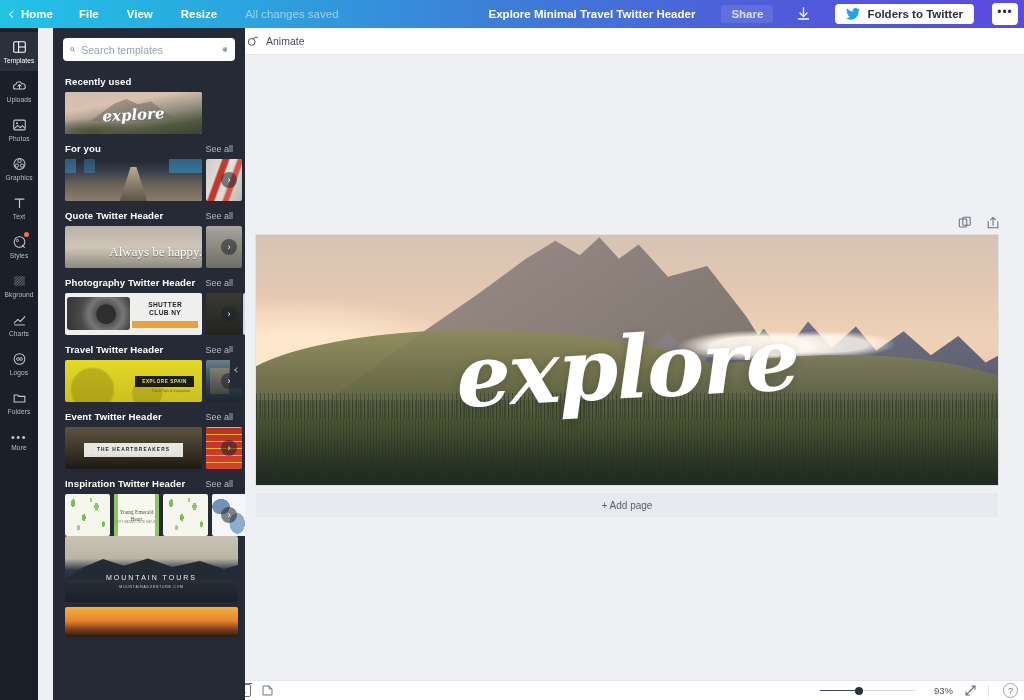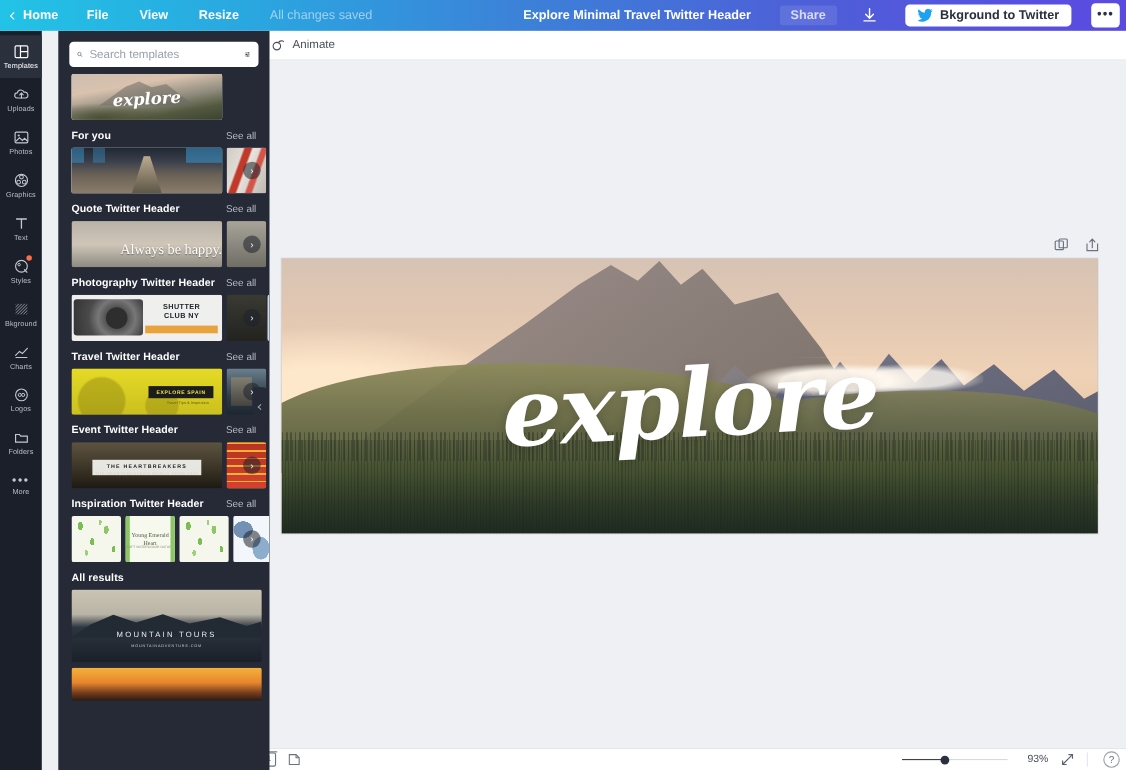--- a/index.html
+++ b/index.html
@@ -400,21 +400,21 @@
       <div class="tb-share">Share</div>
       <div class="tb-dl">
         <svg class="rail-ico" viewBox="0 0 16 16">
           <path d="M8 2 L8 10 M4.5 7 L8 10.5 L11.5 7 M3 13 L13 13" fill="none" stroke="#ffffff" stroke-width="1.3" stroke-linecap="round"></path>
         </svg>
       </div>
       <div class="tb-publish">
         <svg width="14" height="12" viewBox="0 0 16 14">
           <path d="M16 1.7a6.6 6.6 0 0 1-1.9.5A3.3 3.3 0 0 0 15.5.3a6.6 6.6 0 0 1-2.1.8A3.28 3.28 0 0 0 7.8 4.1 9.3 9.3 0 0 1 1.1.6a3.28 3.28 0 0 0 1 4.4 3.3 3.3 0 0 1-1.5-.4 3.28 3.28 0 0 0 2.6 3.3 3.3 3.3 0 0 1-1.5.06 3.28 3.28 0 0 0 3.1 2.3A9.3 9.3 0 0 1 0 12.1 9.33 9.33 0 0 0 14.4 4.1c0-.14 0-.28-.01-.42A6.6 6.6 0 0 0 16 1.7z" fill="#1da1f2"></path>
         </svg>
-        <span>Bkground to Twitter</span>
+        <span>Folders to Twitter</span>
       </div>
       <div class="tb-more">
         <span>•••</span>
       </div>
     </div>
   </div>
 
   <div class="rail">
 
     <div class="rail-item active">
@@ -526,20 +526,23 @@
           <circle cx="9.5" cy="3.5" r="1.5" fill="#3c4252"></circle>
           <circle cx="5" cy="7" r="1.5" fill="#3c4252"></circle>
           <circle cx="8" cy="10.5" r="1.5" fill="#3c4252"></circle>
         </svg>
       </div>
     </div>
 
     <div class="panel-scroll">
 
       <div class="sec">
+        <div class="sec-head">
+          <span class="sec-title">Recently used</span>
+        </div>
         <div class="row">
           <div class="thumb wide sel-border">
             <div class="art art-mountain"></div>
             <div style="position:absolute;left:0;right:0;top:34%;text-align:center;font-family:'DejaVu Serif',serif;font-style:italic;font-weight:bold;font-size:15px;color:#fff;transform:rotate(-3deg)">explore</div>
           </div>
         </div>
       </div>
 
       <div class="sec">
         <div class="sec-head">
@@ -662,23 +665,20 @@
               <div class="art art-illus"></div>
             </div>
           <div class="thumb part">
               <div class="art art-blueleaf"></div>
             </div>
           <div class="rowarrow">›</div>
         </div>
       </div>
 
       <div class="sec">
-        <div class="sec-head">
-          <span class="sec-title">All results</span>
-        </div>
         <div class="row" style="flex-direction:column;gap:5px">
           <div class="thumb big">
             <div class="art art-mtours">
               <div class="t">MOUNTAIN TOURS</div>
               <div class="t2">MOUNTAINADVENTURE.COM</div>
             </div>
           </div>
           <div class="thumb big" style="height:30px">
               <div class="art art-sunset"></div>
             </div>
@@ -720,20 +720,23 @@
     <div class="peak-main"></div>
     <div class="peak-mid"></div>
     <div class="peak-right"></div>
     <div class="cloud"></div>
     <div class="ridge1"></div>
     <div class="ridge2"></div>
     <div class="forest"></div>
     <div class="explore-word">explore</div>
   </div>
 
+  <div class="addpage">
+    <span>+ Add page</span>
+  </div>
 
   <div class="bottombar">
     <div class="bb-left">
       <div class="pagenum">
         <span>1</span>
       </div>
       <svg class="notes-ico" viewBox="0 0 16 16">
         <path d="M2.5 2.5 H10 L13.5 6 V13.5 H2.5 Z" fill="none" stroke="#6b7280" stroke-width="1.2"></path>
         <path d="M10 2.5 V6 H13.5" fill="none" stroke="#6b7280" stroke-width="1.2"></path>
       </svg>

